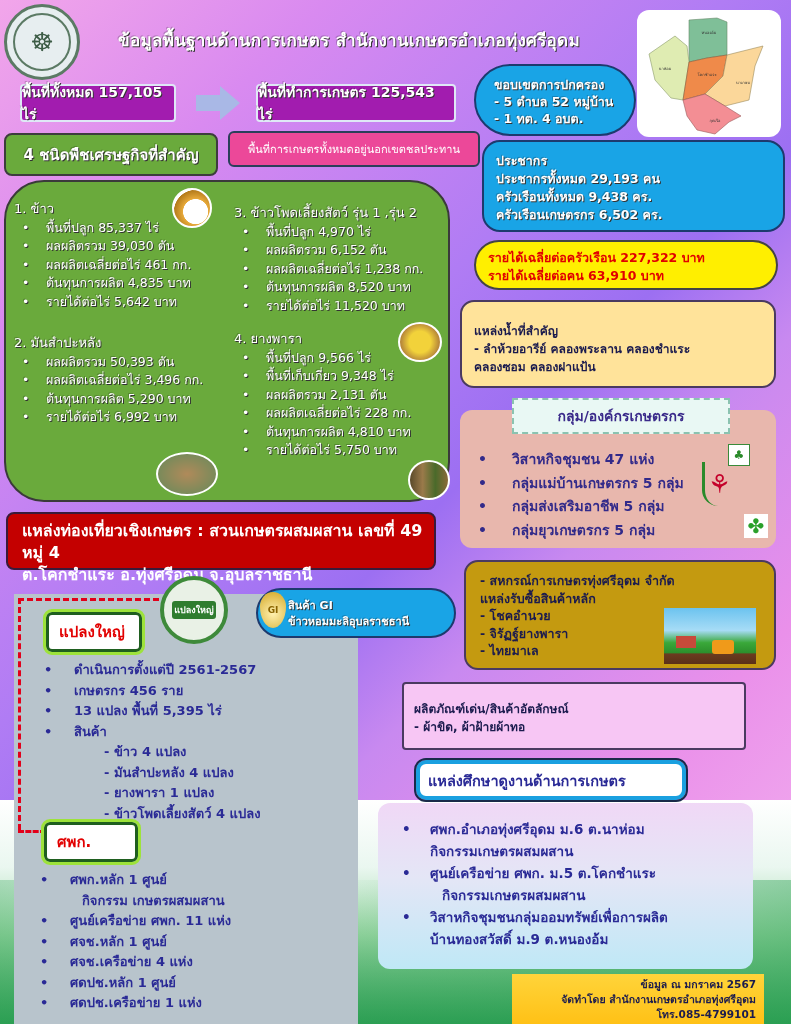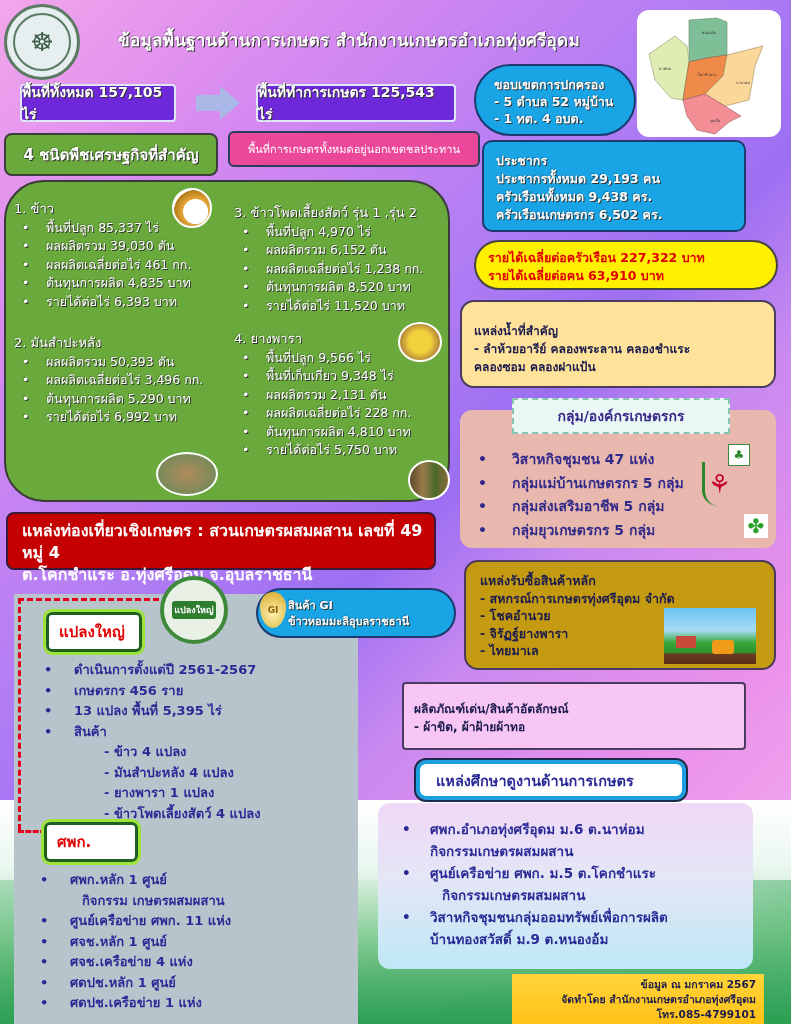--- a/index.html
+++ b/index.html
@@ -9,36 +9,36 @@
 .bg-lower{position:absolute;left:0;right:0;top:800px;bottom:0;
 background:linear-gradient(180deg,#ffffff 0%,#eaf7f0 30%,#9fd9a8 60%,#2f9e56 100%);}
 .bg-wave{position:absolute;left:0;right:0;top:880px;bottom:0;
 background:radial-gradient(ellipse at 40% 0%,rgba(255,255,255,.0),rgba(40,160,80,.6));}
 .abs{position:absolute}
 .t-shadow{text-shadow:1px 1px 0 #333,-1px -1px 0 rgba(0,0,0,.2)}
 
 .logo{left:4px;top:4px;width:76px;height:76px;border-radius:50%;background:#e7eef0;border:3px solid #5b7a64;display:flex;align-items:center;justify-content:center}
 .logo-inner{width:58px;height:58px;border-radius:50%;border:2px solid #5b7a64;display:flex;align-items:center;justify-content:center;color:#3d5c46;font-size:26px}
 .title{left:118px;top:26px;font-size:17px;font-weight:bold;color:#fff;letter-spacing:.3px}
-.area-box{top:84px;height:38px;background:#6d28d9;border:2px solid #dfe8f6;border-radius:4px;color:#fff;font-size:14px;font-weight:bold;display:flex;align-items:center;justify-content:center}
+.area-box{top:84px;height:38px;background:#a21caf;border:2px solid #dfe8f6;border-radius:4px;color:#fff;font-size:14px;font-weight:bold;display:flex;align-items:center;justify-content:center}
 .arrow{left:196px;top:86px;width:44px;height:34px}
 .admin{left:474px;top:64px;width:162px;height:72px;background:#19a4e6;border:2px solid #1d3a6e;border-radius:36px;color:#fff;font-size:12.5px;font-weight:bold;padding:10px 0 0 18px;line-height:17px}
 .mapbox{left:637px;top:10px;width:144px;height:127px;background:#fff;border-radius:12px}
 
 .crop-title{left:4px;top:133px;width:214px;height:43px;background:#6aaa3c;border:2px solid #3d3d3d;border-radius:8px;color:#fff;font-size:15px;font-weight:bold;display:flex;align-items:center;justify-content:center}
 .outside{left:228px;top:131px;width:252px;height:36px;background:#ec4899;border:2px solid #2b3f5a;border-radius:6px;color:#fff;font-size:11px;display:flex;align-items:center;justify-content:center}
 .crops{left:4px;top:180px;width:446px;height:322px;background:#6aaa3c;border:2px solid #3a3a3a;border-radius:40px}
 .crop{position:absolute;color:#fff;font-weight:normal;font-size:12.5px;line-height:18.5px}
 .crop .ch{font-size:13px}
 .crop ul{list-style:none}
 .crop li{position:relative;padding-left:32px}
 .crop li::before{content:"•";position:absolute;left:8px}
 .circ{position:absolute;border-radius:50%;border:2px solid #fff}
 
-.pop{left:482px;top:140px;width:264px;height:92px;background:#19a4e6;border:2px solid #1d3a6e;border-radius:10px;color:#fff;font-size:12.5px;font-weight:bold;padding:10px 0 0 12px;line-height:18px}
+.pop{left:482px;top:140px;width:303px;height:92px;background:#19a4e6;border:2px solid #1d3a6e;border-radius:18px;color:#fff;font-size:12.5px;font-weight:bold;padding:10px 0 0 12px;line-height:18px}
 .income{left:474px;top:240px;width:304px;height:50px;background:#ffef00;border:2px solid #444;border-radius:25px;color:#e10000;font-size:12.5px;font-weight:bold;padding:7px 0 0 12px;line-height:18px}
 .water{left:460px;top:300px;width:316px;height:88px;background:#ffe39a;border:2px solid #4a3a60;border-radius:14px;color:#1b1b4e;font-size:12px;font-weight:bold;padding:20px 8px 0 12px;line-height:18px}
 .groups{left:460px;top:410px;width:316px;height:138px;background:#e8b7ad;border-radius:12px}
 .group-title{left:512px;top:398px;width:218px;height:36px;background:#e9f8f4;border:2px dashed #8ac3b0;color:#3a2a8a;font-size:14px;font-weight:bold;display:flex;align-items:center;justify-content:center}
 .group-list{left:478px;top:448px;color:#322a8a;font-size:14px;font-weight:bold;line-height:23.5px;list-style:none}
 .group-list li{padding-left:34px;position:relative}
 .group-list li::before{content:"•";position:absolute;left:0}
 .buy{left:464px;top:560px;width:312px;height:110px;background:#c49a10;border:2px solid #4a3a60;border-radius:14px;color:#1b1b4e;font-size:12.5px;font-weight:bold;padding:10px 0 0 14px;line-height:17.5px}
 .farmpic{left:664px;top:608px;width:92px;height:56px;background:linear-gradient(180deg,#6cc3ef 0%,#a7dcf6 40%,#3aa83a 62%,#2c8f2c 80%,#6b3b1f 82%,#5a3018 100%)}
 
@@ -51,21 +51,21 @@
 .bigplot-logo{left:160px;top:576px;width:68px;height:68px;border-radius:50%;background:#e9f1e6;border:4px solid #3e8a3a;display:flex;align-items:center;justify-content:center;font-size:9px;font-weight:bold;color:#fff}
 .bp-inner{width:44px;height:18px;background:#2f7d2f;border-radius:3px;display:flex;align-items:center;justify-content:center}
 .gi{left:256px;top:588px;width:200px;height:50px;background:#19a4e6;border:2px solid #1d3a6e;border-radius:25px;color:#fff;font-size:11px;font-weight:bold;padding:8px 0 0 30px;line-height:16px}
 .gi-badge{left:260px;top:592px;width:26px;height:36px;background:radial-gradient(circle at 50% 60%,#fff1b0,#d3a622);border-radius:50% 50% 50% 50%/40% 40% 60% 60%;color:#8a6400;font-size:9px;font-weight:bold;display:flex;align-items:center;justify-content:center}
 .plot-list{color:#2a2a96;font-weight:bold;font-size:13px;line-height:20.5px;list-style:none}
 .plot-list li{position:relative;padding-left:30px}
 .plot-list li.b::before{content:"•";position:absolute;left:0}
 .plot-list li.sub{padding-left:60px}
 
 .prod{left:402px;top:682px;width:344px;height:68px;background:#f7c6f4;border:2px solid #4a3a60;border-radius:4px;color:#1b1b4e;font-size:12px;font-weight:bold;padding:16px 0 0 10px;line-height:18px}
-.learn-title{left:416px;top:760px;width:270px;height:40px;background:#fff;border:4px solid #1aa0e0;outline:2px solid #1a2a4a;border-radius:10px;color:#2a2a96;font-size:14.5px;font-weight:bold;display:flex;align-items:center;padding-left:16px}
+.learn-title{left:416px;top:760px;width:270px;height:40px;background:#fff;border:4px solid #1aa0e0;outline:2px solid #1a2a4a;border-radius:10px;color:#2a2a96;font-size:14.5px;font-weight:bold;display:flex;align-items:center;padding-left:8px}
 .learn{left:378px;top:803px;width:375px;height:166px;border-radius:12px;background:linear-gradient(180deg,#f0d8f6 0%,#e4e6f6 45%,#bfe8f6 100%)}
 .learn-list{left:402px;top:818px;color:#2a2a96;font-size:13.5px;font-weight:bold;line-height:22px;list-style:none}
 .learn-list li{position:relative;padding-left:28px}
 .learn-list li.b::before{content:"•";position:absolute;left:0}
 .learn-list li.c2{padding-left:40px}
 .footer{left:512px;top:974px;width:252px;height:50px;background:linear-gradient(180deg,#ffd43a,#ffc116);color:#1b1b4e;font-size:10.5px;font-weight:bold;text-align:right;padding:3px 8px 0 0;line-height:15px}
 </style>
 </head>
 <body>
 
@@ -108,21 +108,21 @@
 <div class="abs outside">พื้นที่การเกษตรทั้งหมดอยู่นอกเขตชลประทาน</div>
 
 <div class="abs crops">
   <div class="crop t-shadow" style="left:8px;top:18px">
     <div class="ch">1. ข้าว</div>
     <ul>
       <li>พื้นที่ปลูก 85,337 ไร่</li>
       <li>ผลผลิตรวม 39,030 ตัน</li>
       <li>ผลผลิตเฉลี่ยต่อไร่ 461 กก.</li>
       <li>ต้นทุนการผลิต 4,835 บาท</li>
-      <li>รายได้ต่อไร่ 6,393 บาท</li>
+      <li>รายได้ต่อไร่ 5,642 บาท</li>
     </ul>
   </div>
   <div class="crop t-shadow" style="left:8px;top:152px">
     <div class="ch">2. มันสำปะหลัง</div>
     <ul>
       <li>ผลผลิตรวม 50,393 ตัน</li>
       <li>ผลผลิตเฉลี่ยต่อไร่ 3,496 กก.</li>
       <li>ต้นทุนการผลิต 5,290 บาท</li>
       <li>รายได้ต่อไร่ 6,992 บาท</li>
     </ul>
@@ -183,22 +183,22 @@
 <div class="abs" style="left:728px;top:444px;width:22px;height:22px;background:#fff;border:1px solid #3a8a3a;color:#2a8a2a;font-size:12px;text-align:center;line-height:20px">♣</div>
 <div class="abs" style="left:702px;top:462px;width:32px;height:44px;color:#c4002a;font-size:26px;text-align:center;line-height:44px;border-left:3px solid #2a8a2a;border-radius:0 0 16px 16px">⚘</div>
 <div class="abs" style="left:744px;top:514px;width:24px;height:24px;background:#fff;color:#2aa02a;font-size:20px;text-align:center;line-height:24px">✤</div>
 
 <div class="abs tour">
   <div>แหล่งท่องเที่ยวเชิงเกษตร : สวนเกษตรผสมผสาน เลขที่ 49 หมู่ 4</div>
   <div>ต.โคกชำแระ อ.ทุ่งศรีอุดม จ.อุบลราชธานี</div>
 </div>
 
 <div class="abs buy">
+  <div>- สหกรณ์การเกษตรทุ่งศรีอุดม จำกัด</div>
   <div>แหล่งรับซื้อสินค้าหลัก</div>
-  <div>- สหกรณ์การเกษตรทุ่งศรีอุดม จำกัด</div>
   <div>- โชคอำนวย</div>
   <div>- จิรัฏฐ์ยางพารา</div>
   <div>- ไทยมาเล</div>
 </div>
 <div class="abs farmpic">
   <div style="position:absolute;left:12px;top:28px;width:20px;height:12px;background:#c84a3a"></div>
   <div style="position:absolute;left:48px;top:32px;width:22px;height:14px;background:#f09a1a;border-radius:3px"></div>
 </div>
 
 <div class="abs panel"></div>

